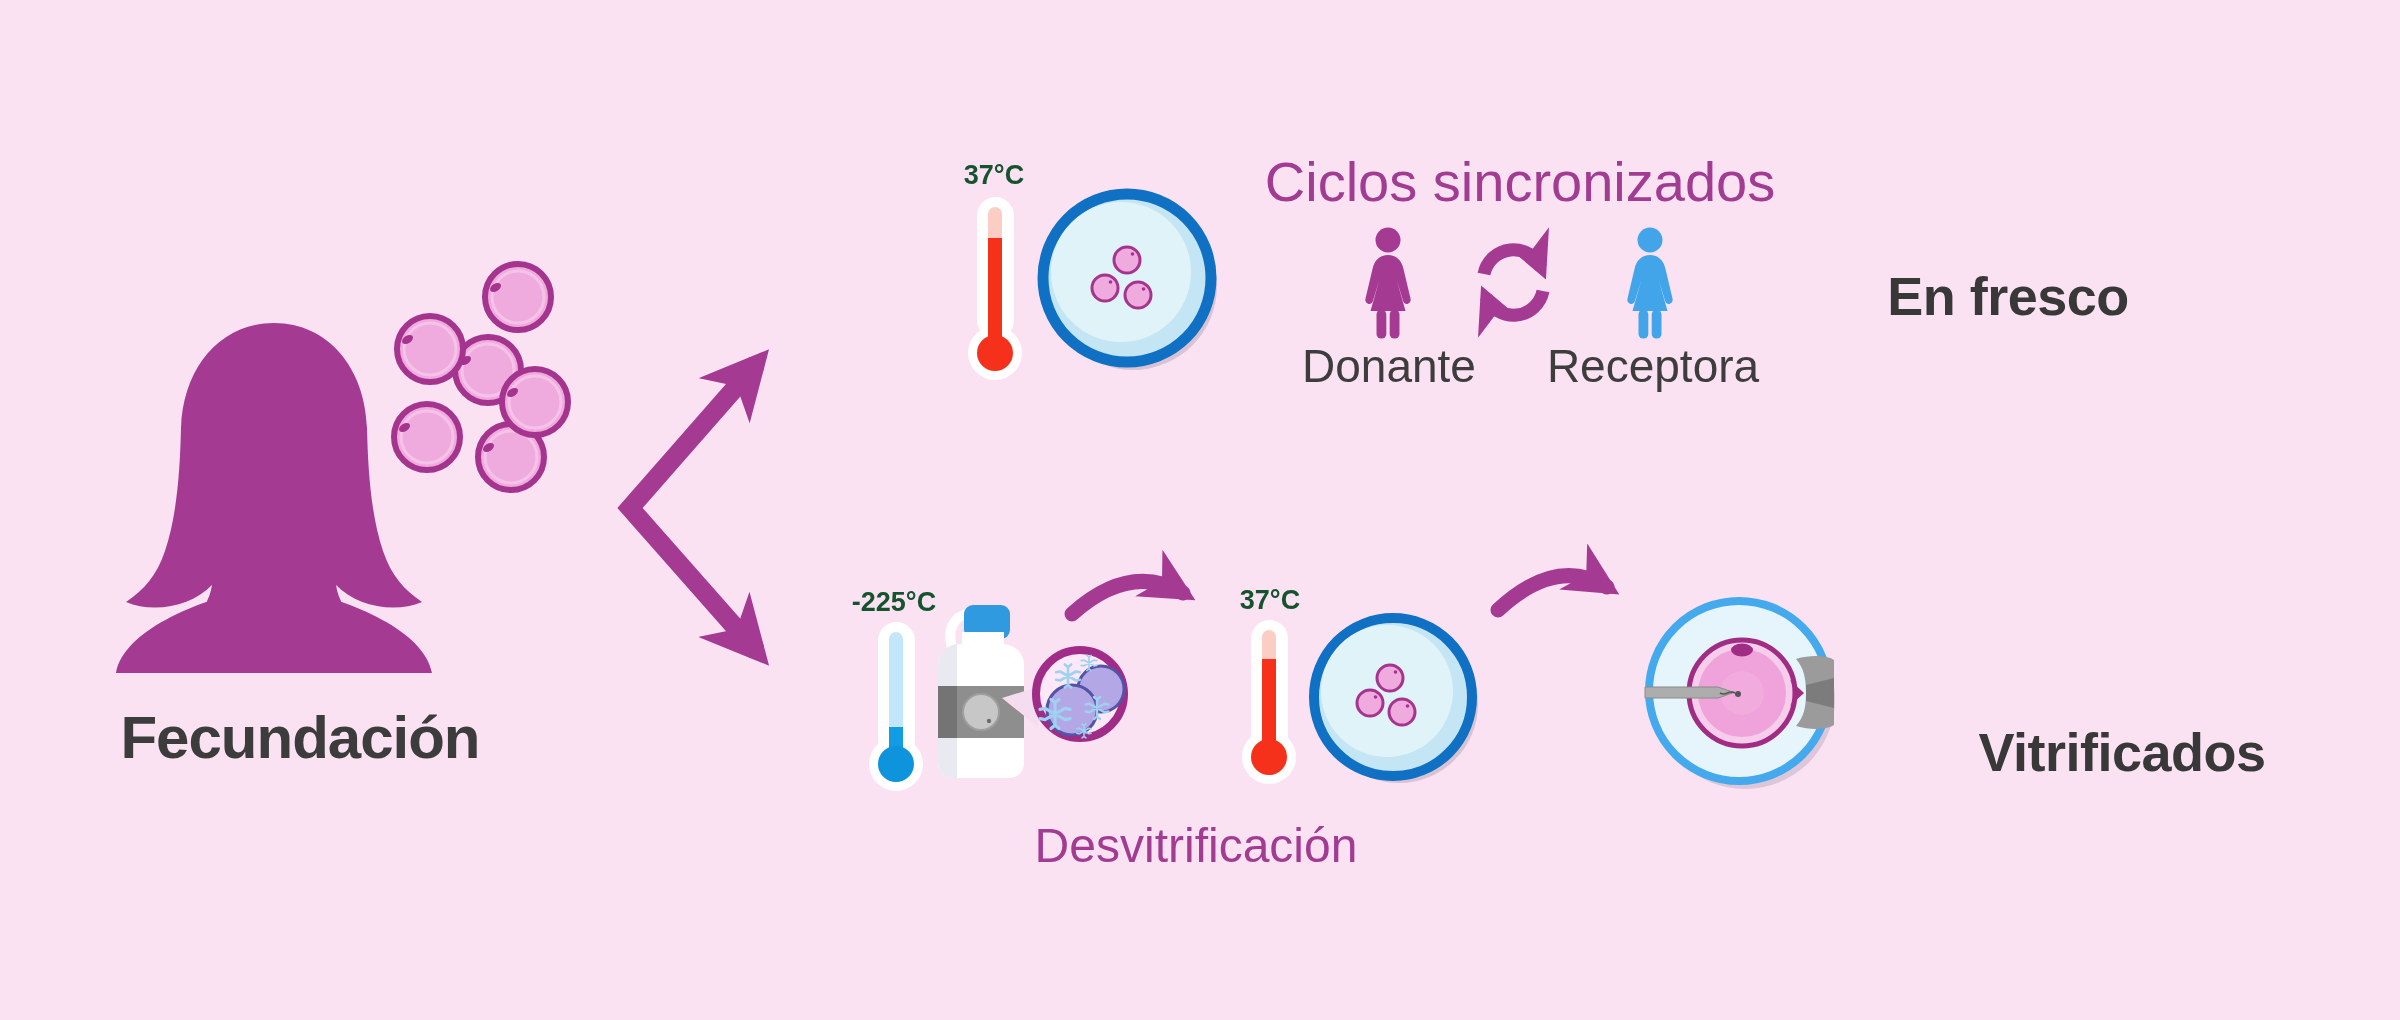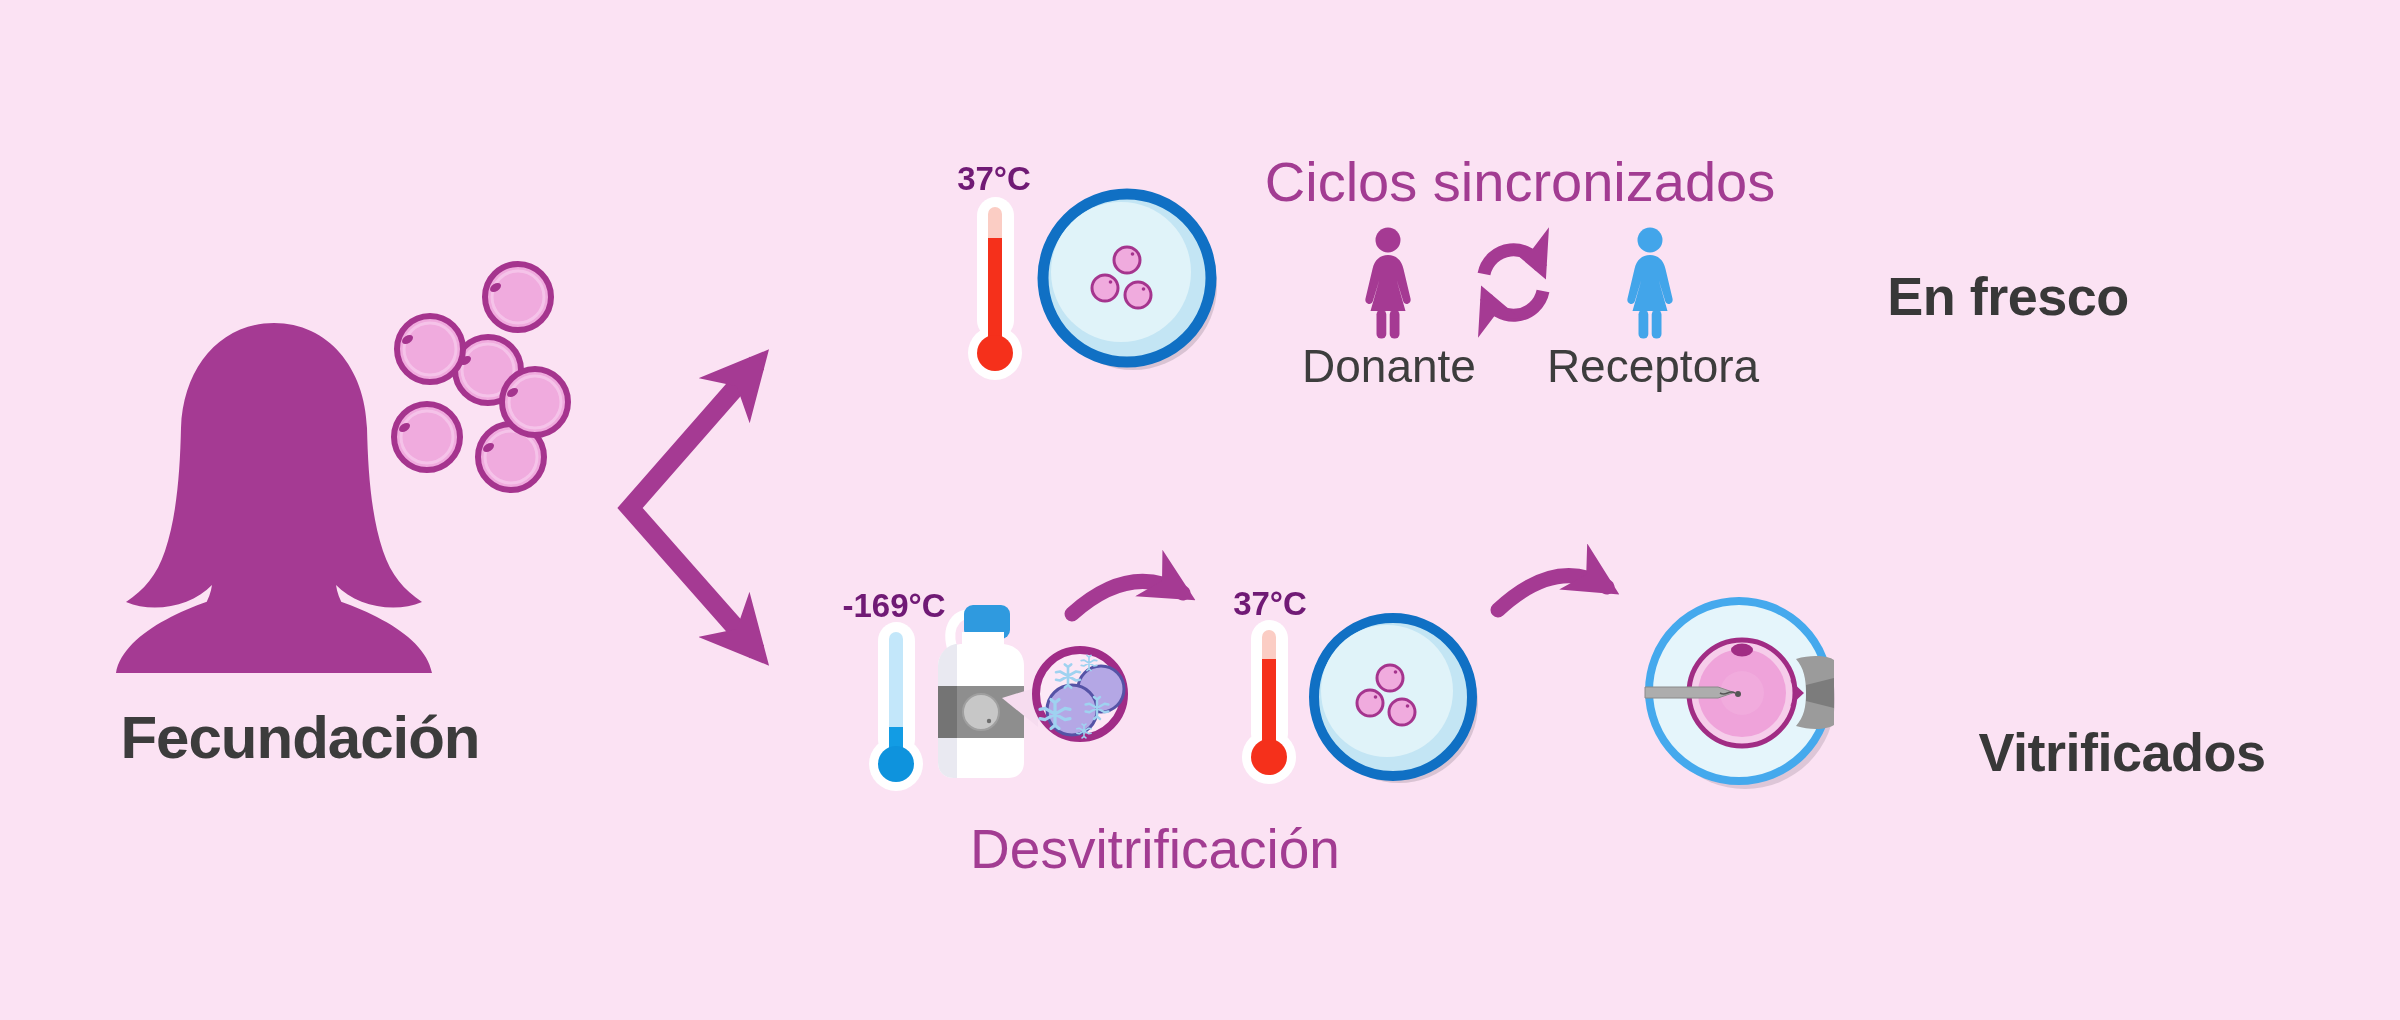--- a/index.html
+++ b/index.html
@@ -15,23 +15,23 @@
     position:absolute;
     transform:translateX(-50%);
     white-space:nowrap;
     line-height:1.08;
   }
   .dark{color:#3C3C3C;}
   .magenta{color:#A23C92;}
   .big-title{font-size:60px;font-weight:bold;letter-spacing:-1px;}
   .branch-title{font-size:54px;font-weight:bold;letter-spacing:-0.5px;color:#383838;margin-top:31px;}
   .section-title{font-size:56px;}
-  .step-label{font-size:55px;}
+  .step-label{font-size:48px;margin-left:41px;}
   .person-label{font-size:46px;color:#3D3D3D;}
-  .temp-label{font-size:33px;font-weight:bold;color:#701a75;letter-spacing:0;}
+  .temp-label{font-size:27px;font-weight:bold;color:#14532d;letter-spacing:0;}
 </style>
 </head>
 <body>
 
 <div class="canvas">
 
   <svg class="art" width="2400" height="1020" viewBox="0 0 2400 1020">
     <defs>
       <marker id="ah" viewBox="0 0 6 6" refX="4.4" refY="3" markerWidth="3.6" markerHeight="3.6" orient="auto-start-reverse" markerUnits="strokeWidth">
         <path d="M0,0 L6,3 L0,6 L1.7,3 Z" fill="#A53A93"></path>
@@ -185,21 +185,21 @@
   <div class="lbl temp-label" style="left:994px;top:161px;">37°C</div>
 
   <div class="lbl section-title magenta" style="left:1520px;top:152px;">Ciclos sincronizados</div>
 
   <div class="lbl person-label" style="left:1389px;top:342px;">Donante</div>
 
   <div class="lbl person-label" style="left:1653px;top:342px;">Receptora</div>
 
   <div class="lbl branch-title" style="left:2008px;top:236px;">En fresco</div>
 
-  <div class="lbl temp-label" style="left:894px;top:588px;">-169°C</div>
+  <div class="lbl temp-label" style="left:894px;top:588px;">-225°C</div>
 
   <div class="lbl temp-label" style="left:1270px;top:586px;">37°C</div>
 
   <div class="lbl step-label magenta" style="left:1155px;top:820px;">Desvitrificación</div>
 
 
   <div class="lbl branch-title" style="left:2122px;top:692px;">Vitrificados</div>
 
 </div>
 

